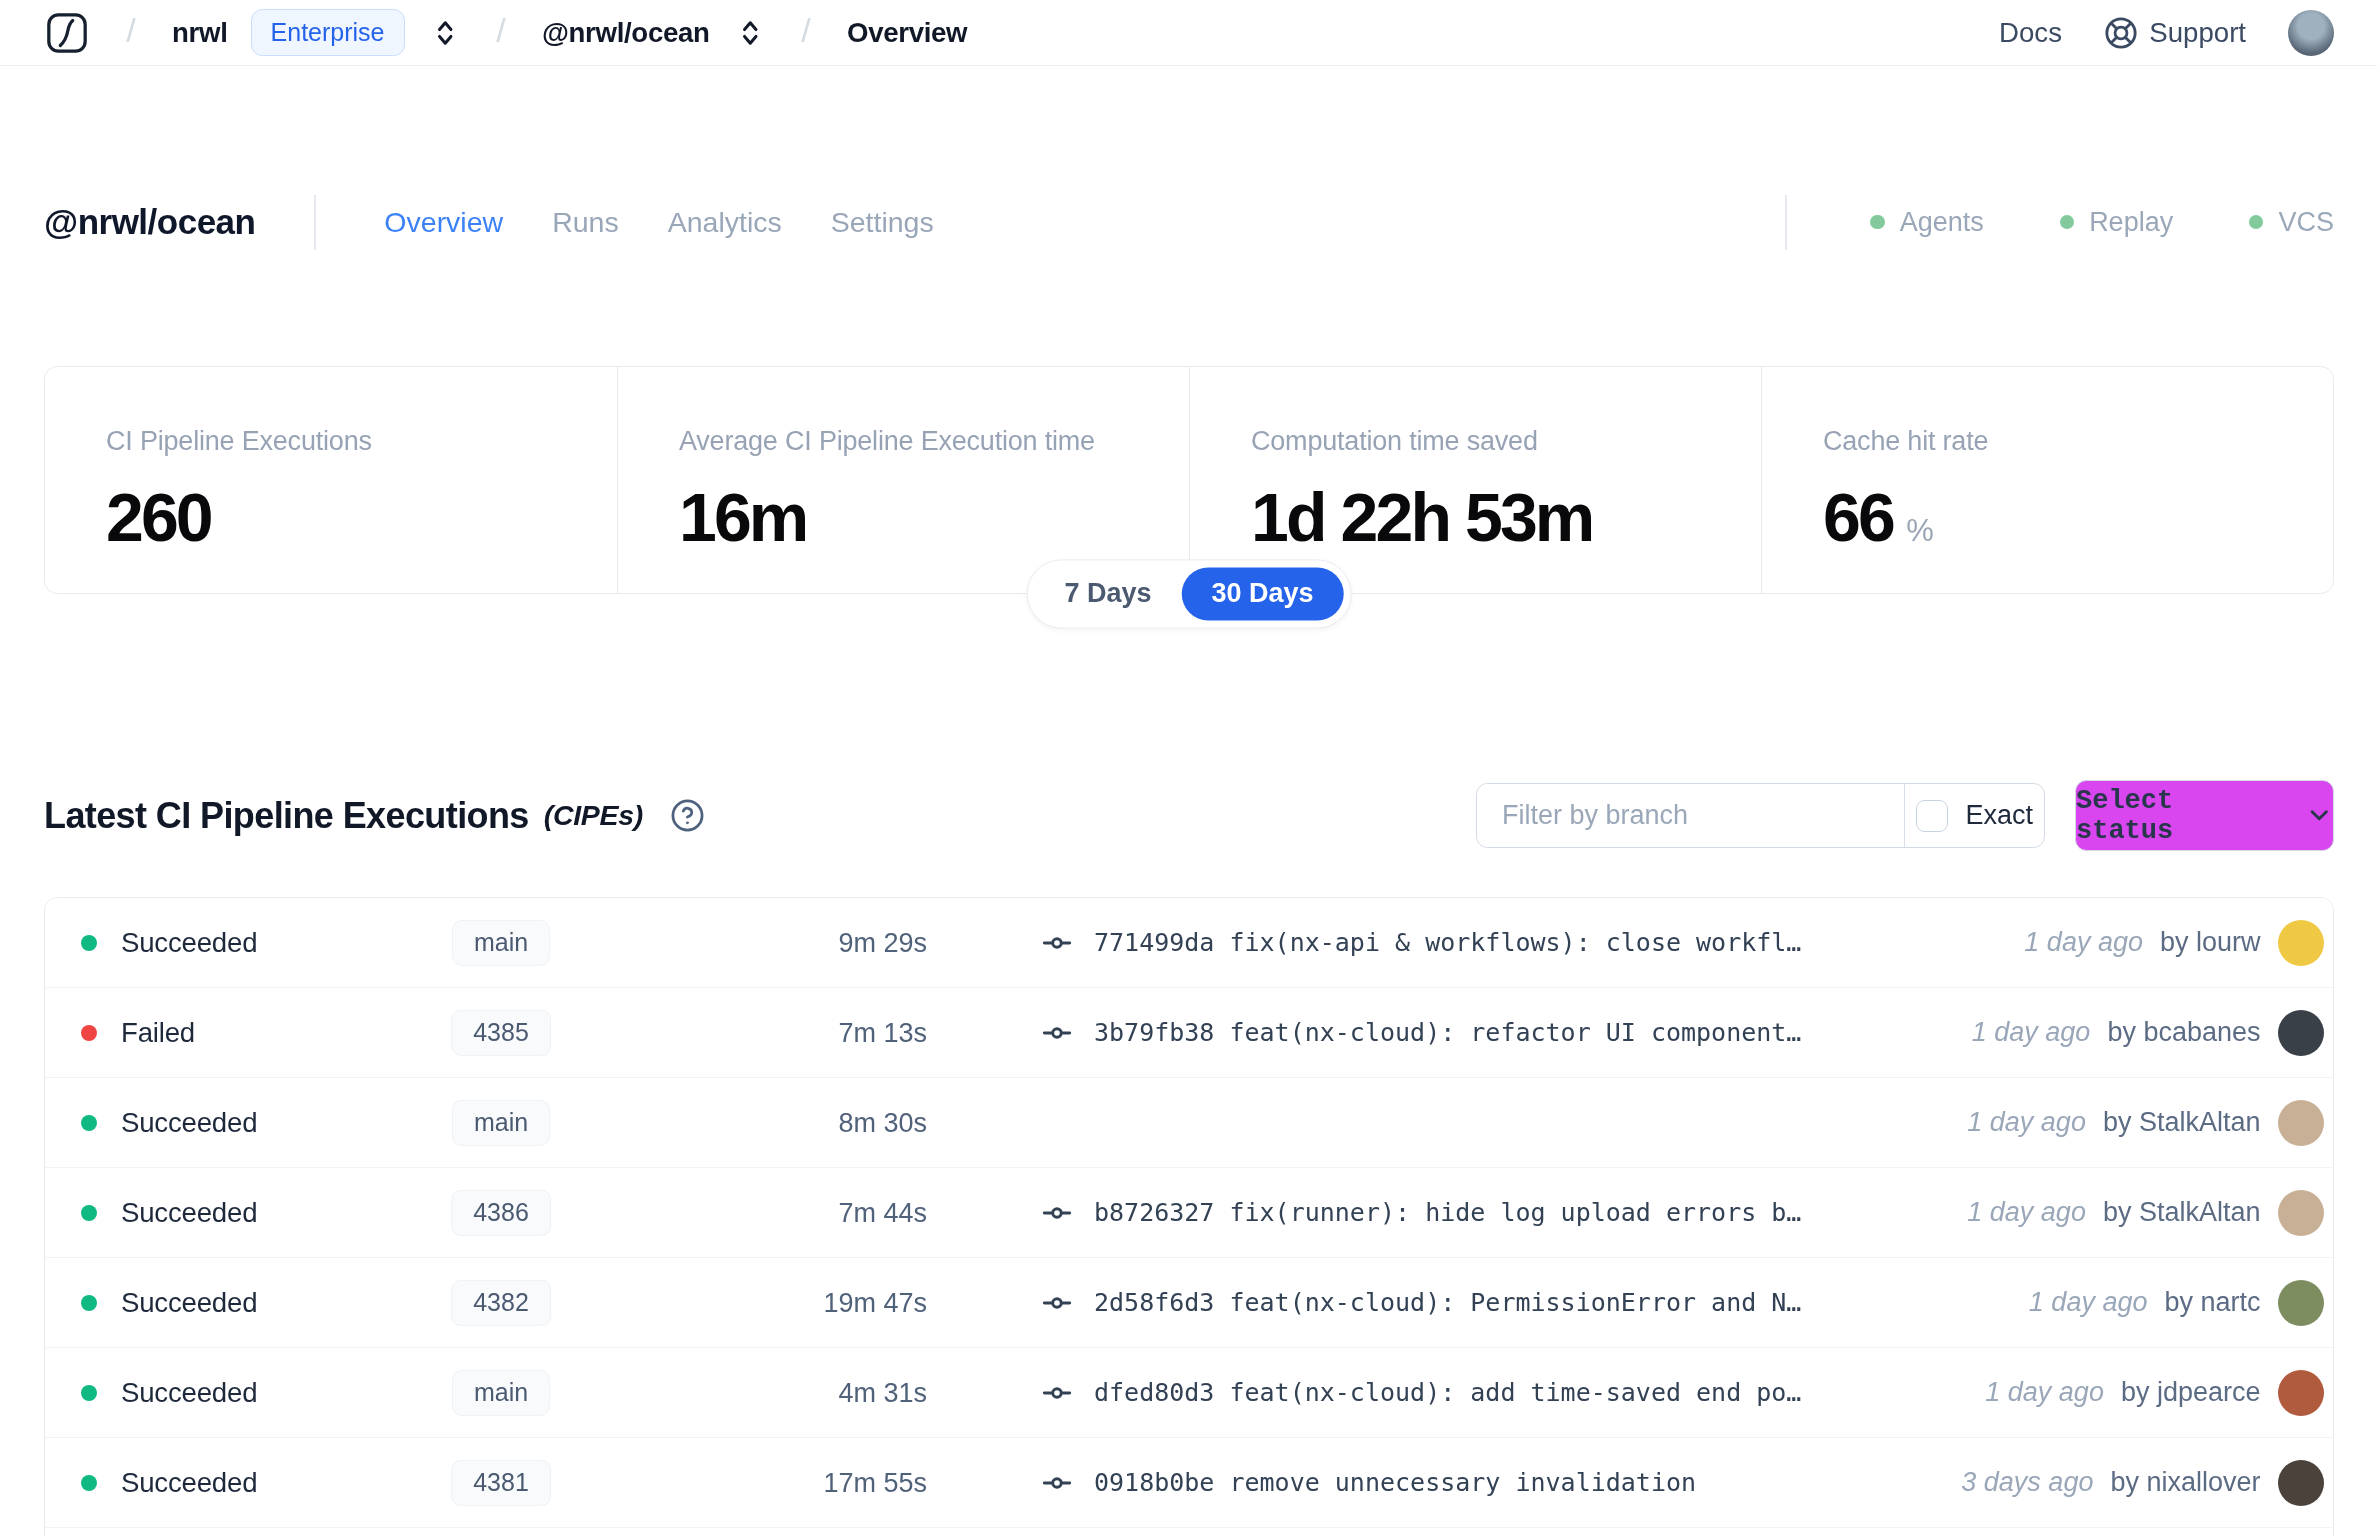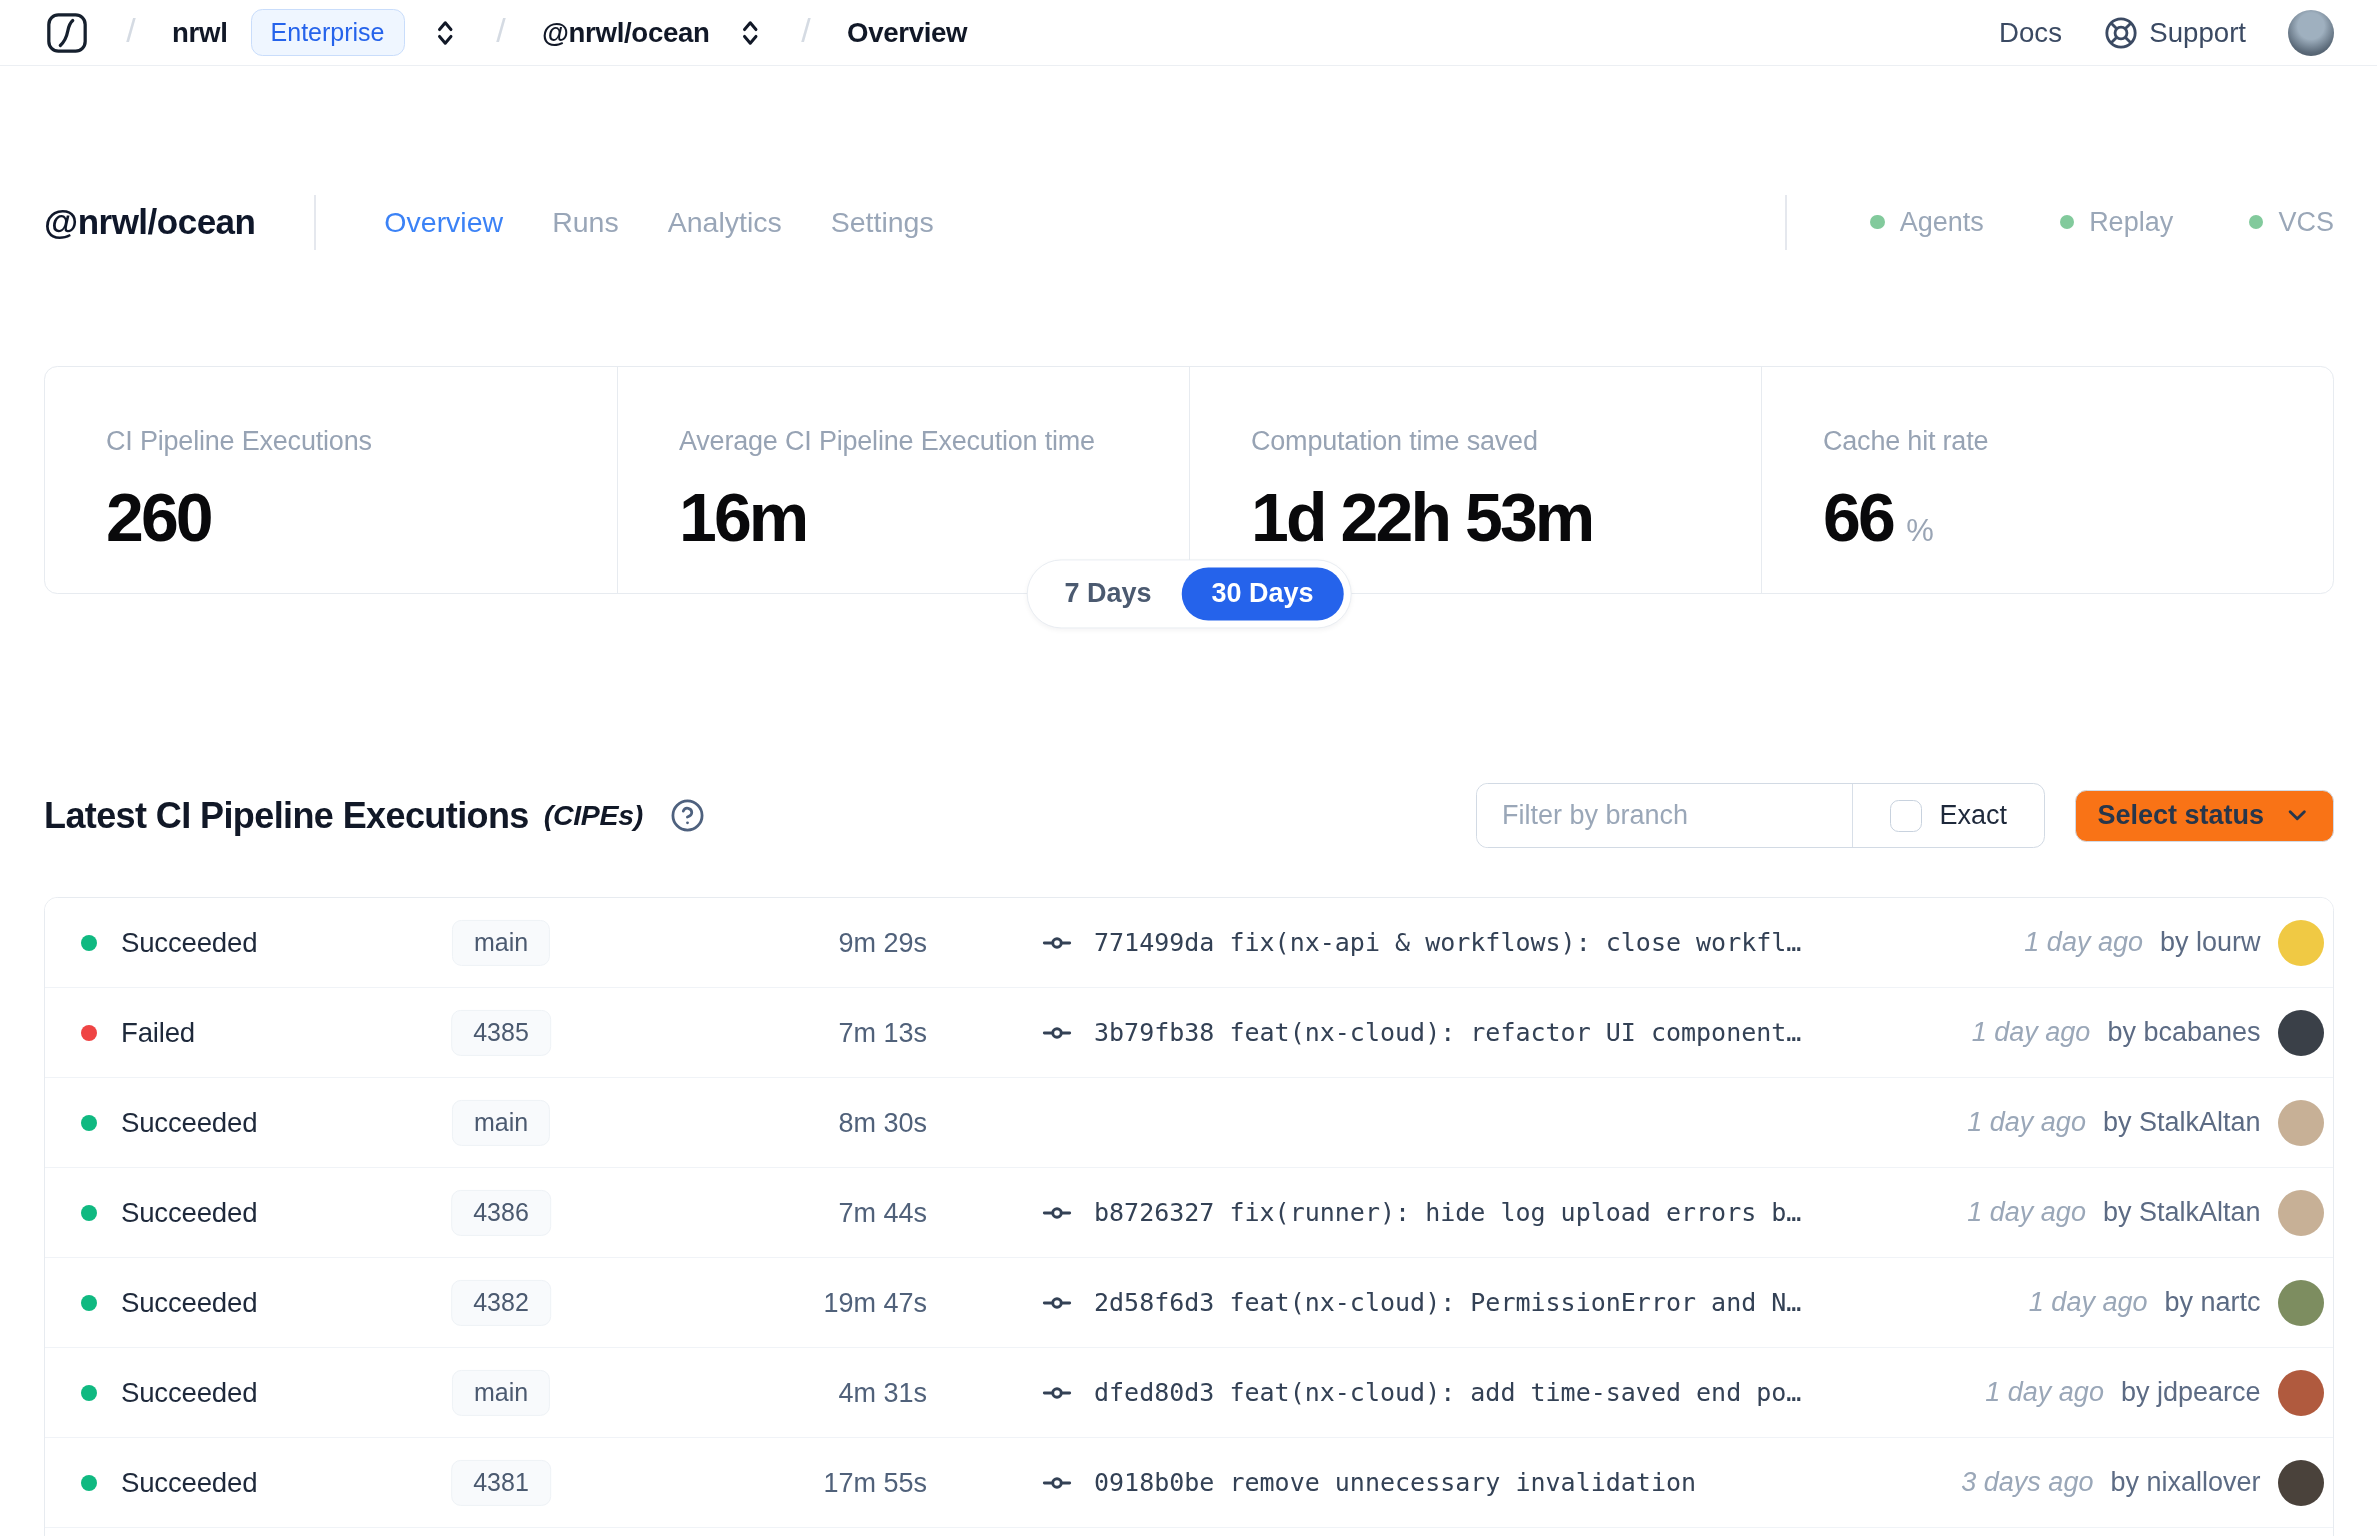--- a/index.html
+++ b/index.html
@@ -61,25 +61,25 @@
   .cipe-title { font-size:36px; font-weight:700; letter-spacing:-0.6px; color:#111827; }
   .cipe-suffix { font-size:28.5px; font-weight:600; font-style:italic; color:#111827; margin-left:15px; letter-spacing:-0.3px; }
   .help-icon { margin-left:27px; display:inline-flex; cursor:pointer; }
   .filter-wrap { margin-left:auto; display:flex; align-items:center; gap:30px; }
   .filter-group { width:569px; height:65px; border:1.9px solid #d2dae4; border-radius:11.4px;
     display:flex; align-items:stretch; background:#fff; }
   .filter-input { flex:1; border:none; outline:none; font-size:27px; color:#1e293b; padding:0 25px;
     border-radius:11.4px 0 0 11.4px; font-family:inherit; min-width:0; }
   .filter-input::placeholder { color:#9aa7b8; }
   .filter-sep { width:1.9px; background:#d8dfe8; }
-  .exact-wrap { display:flex; align-items:center; gap:17px; padding:0 37px; cursor:pointer; }
+  .exact-wrap { display:flex; align-items:center; gap:17px; padding:0 11px; cursor:pointer; }
   .checkbox { width:32px; height:32px; border:1.9px solid #c8d2de; border-radius:8.6px; background:#fff; cursor:pointer; }
   .exact-label { font-size:27px; font-weight:500; color:#1e293b; }
-  .select-status { width:259px; height:52px; border:1.9px solid #d2dae4; border-radius:11.4px; background:#f97316;
-    display:flex; align-items:center; justify-content:center; gap:19px; cursor:pointer; }
+  .select-status { width:259px; height:71px; border:1.9px solid #d2dae4; border-radius:11.4px; background:#d946ef;
+    display:flex; align-items:center; justify-content:center; gap:19px; cursor:pointer;font-family:Liberation Mono, monospace; }
   .select-status .sel-label { font-size:27px; font-weight:600; color:#27364b; }
 
   
   .cipe-table { position:absolute; top:897px; left:44px; right:44px; height:685px;
     border:1.9px solid #e7ebf0; border-radius:13.3px 13.3px 0 0; background:#fff; overflow:hidden; }
   .row { position:relative; height:90px; border-bottom:1.9px solid #f0f3f7; cursor:pointer; background:#fff; }
   .row .dot { position:absolute; left:36px; top:50%; transform:translateY(-50%);
     width:16px; height:16px; border-radius:50%; }
   .row .status { position:absolute; left:76px; top:50%; transform:translateY(-50%);
     font-size:27.6px; font-weight:500; color:#1e293b; letter-spacing:-0.2px; }

